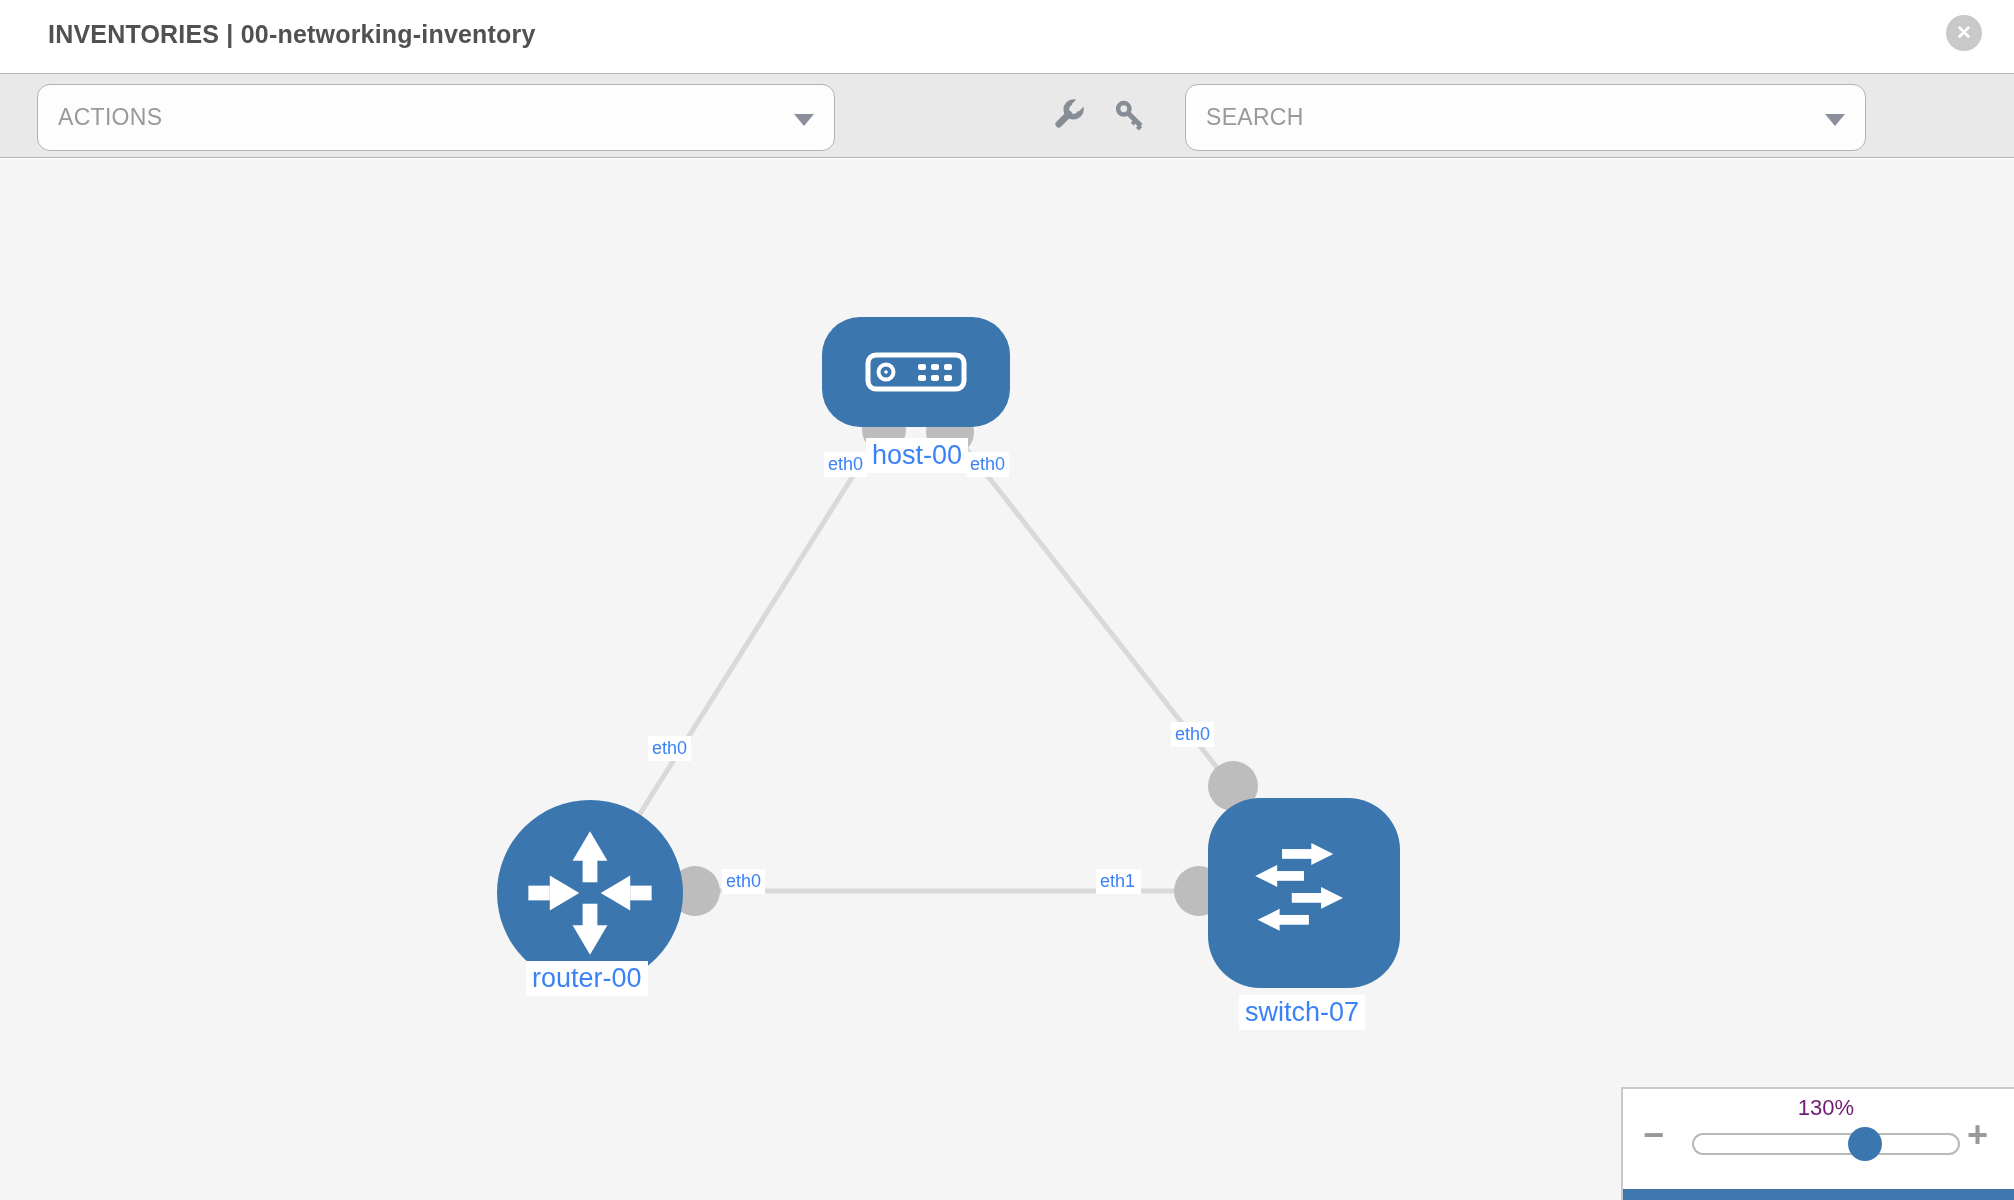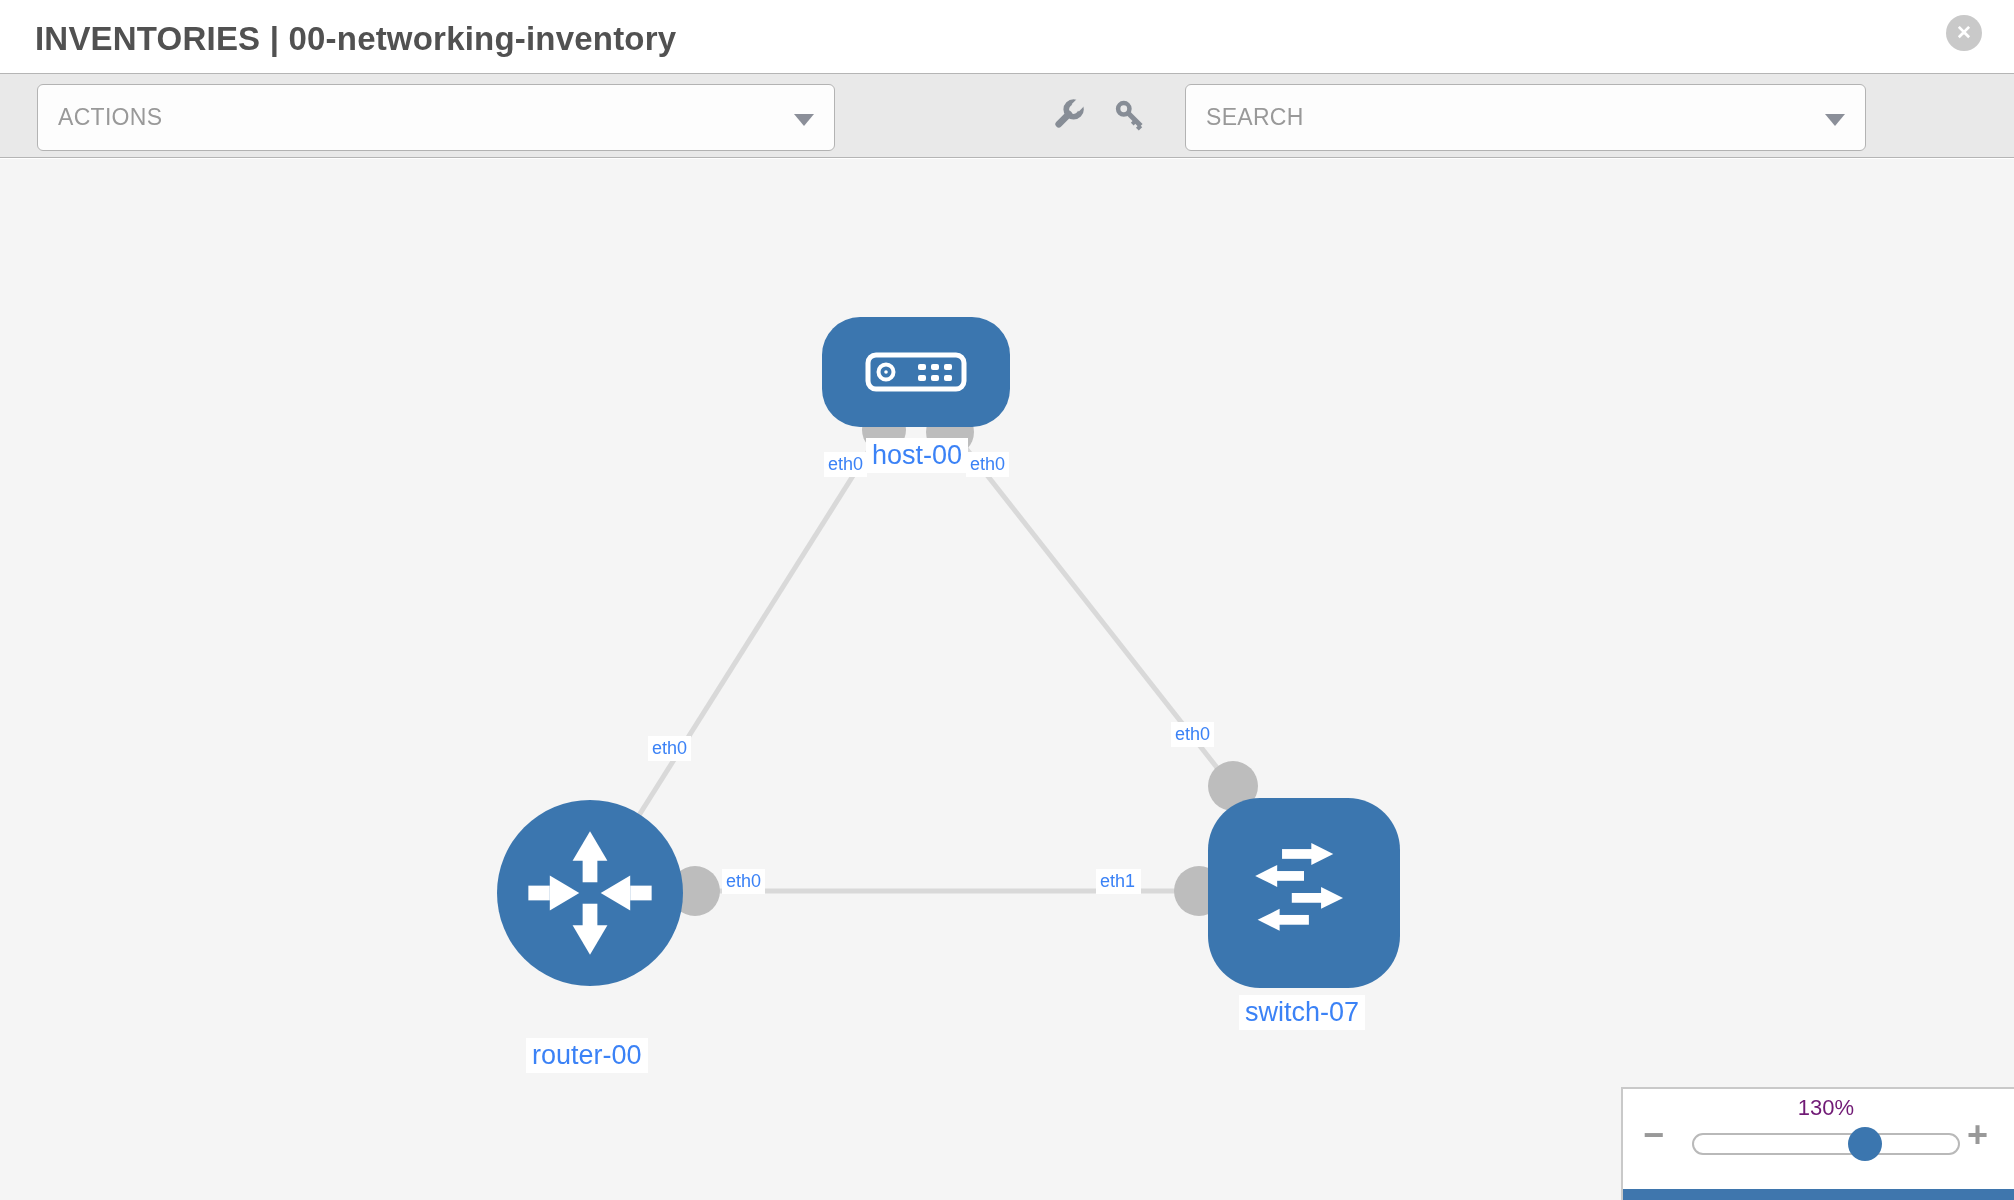--- a/index.html
+++ b/index.html
@@ -2,31 +2,31 @@
 <html><head>
 <meta charset="utf-8">
 <style>
   * { margin:0; padding:0; box-sizing:border-box; }
   html,body { width:2014px; height:1200px; }
   body { font-family:"Liberation Sans", sans-serif; background:#fff; overflow:hidden; }
   .app { position:relative; width:2014px; height:1200px; background:#fff; }
 
   
   .header { position:absolute; left:0; top:0; width:2014px; height:73px; background:#fff; }
-  .page-title { position:absolute; left:35px; top:20px; font-size:33px; font-weight:bold;
+  .page-title { position:absolute; left:48px; top:20px; font-size:25px; font-weight:bold;
                 color:#515151; letter-spacing:.2px; }
   .close-btn { position:absolute; right:32px; top:15px; width:36px; height:36px; border-radius:50%;
                background:#c9c9c9; color:#fff; font-size:19px; font-weight:bold; text-align:center;
                line-height:36px; cursor:pointer; }
 
   
   .toolbar { position:absolute; left:0; top:73px; width:2014px; height:85px; background:#e9e9e9;
              border-top:1px solid #b5b5b5; border-bottom:1px solid #b5b5b5; }
   .select-box { position:absolute; top:10px; height:67px; background:#fdfdfd;
-                border:1px solid #b3b3b3; border-radius:6px; display:flex; align-items:center;
+                border:1px solid #b3b3b3; border-radius:13px; display:flex; align-items:center;
                 padding-left:20px; cursor:pointer; }
   .select-box .label { font-size:23px; color:#999; letter-spacing:.3px; }
   .caret { position:absolute; right:20px; top:29px; width:0; height:0;
            border-left:10px solid transparent; border-right:10px solid transparent;
            border-top:12px solid #8b8f99; }
   .actions-box { left:37px; width:798px; }
   .search-box { left:1185px; width:681px; }
   .tool-btn { position:absolute; top:18px; width:48px; height:48px; background:transparent;
               border:none; cursor:pointer; }
   .tool-btn.wrench { left:1044px; }
@@ -40,21 +40,21 @@
   .node { position:absolute; background:#3b76af; display:flex; align-items:center;
           justify-content:center; cursor:pointer; z-index:2; }
   .node-host   { left:822px;  top:158px; width:188px; height:110px; border-radius:38px; }
   .node-router { left:497px;  top:641px; width:186px; height:186px; border-radius:50%; }
   .node-switch { left:1208px; top:639px; width:192px; height:190px; border-radius:52px; }
 
   
   .nlabel { position:absolute; background:#fff; color:#3b82f6; font-size:27px;
             padding:2px 6px; z-index:3; white-space:nowrap; }
   .host-label   { left:866px;  top:279px; }
-  .router-label { left:526px;  top:879px; }
+  .router-label { left:526px;  top:802px; }
   .switch-label { left:1239px; top:836px; }
   .iflabel { position:absolute; background:#fff; color:#3b82f6; font-size:18px;
              padding:2px 4px; z-index:3; white-space:nowrap; }
   .if-host-left    { left:824px;  top:293px; }
   .if-host-right   { left:966px;  top:293px; }
   .if-router-top   { left:648px;  top:577px; }
   .if-switch-top   { left:1171px; top:563px; }
   .if-mid-router   { left:722px;  top:710px; }
   .if-mid-sw-under { left:1098px; top:710px; z-index:3; }
   .if-mid-sw-over  { left:1096px; top:710px; z-index:4; }

